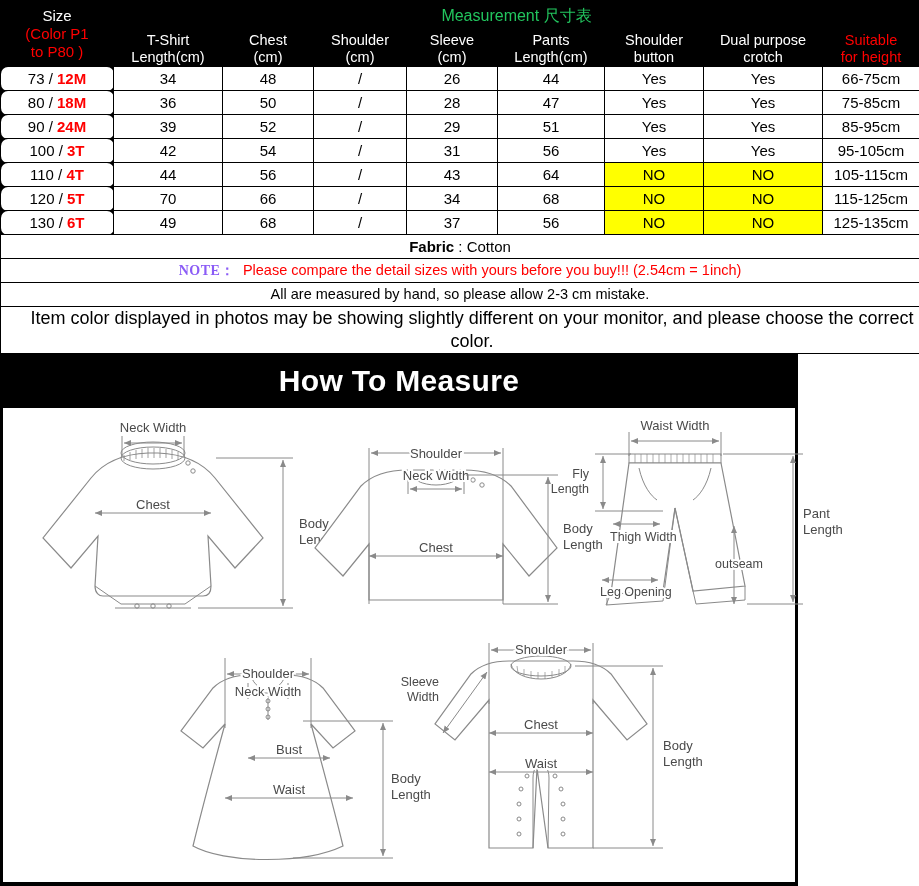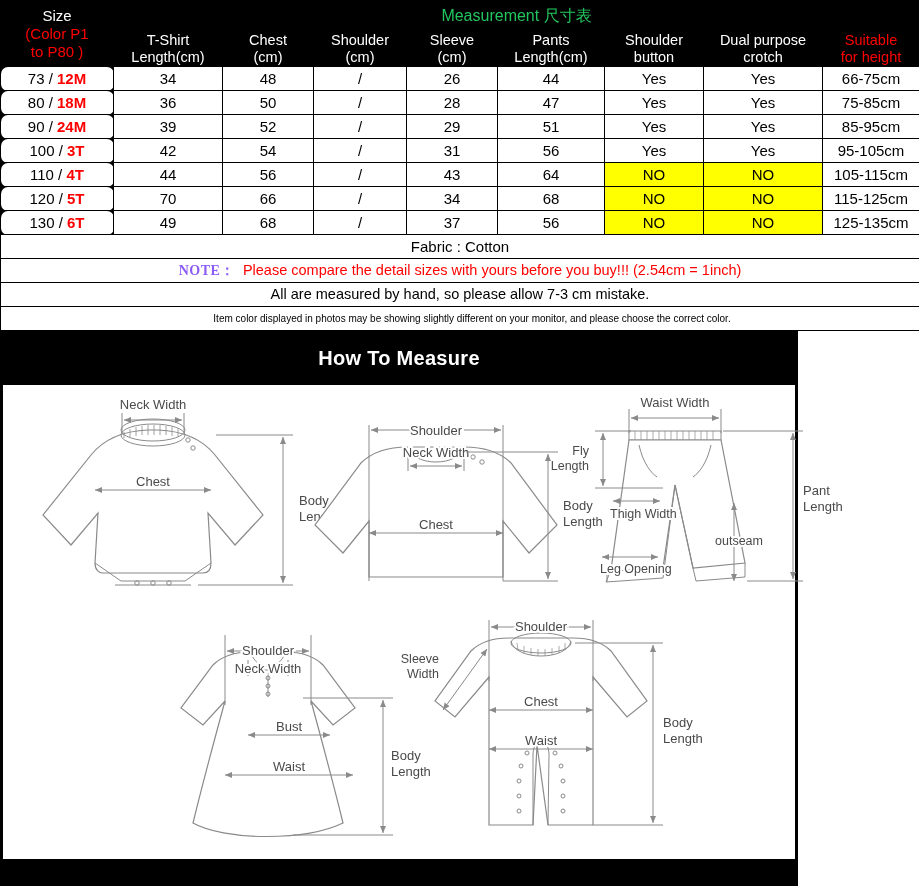--- a/index.html
+++ b/index.html
@@ -56,37 +56,37 @@
   td.cell.size-cell{font-size:15px;border-radius:7px;}
   td.cell.size-cell .num{color:#000;}
   td.cell.size-cell .age{color:#ff0000;font-weight:bold;}
   td.cell.no{background:#ffff00;color:#000;}
 
   
   td.note{
     background:#fff;color:#000;height:23px;line-height:23px;
     font-size:15px;text-align:center;
   }
-  td.note.fabric b{font-weight:normal;margin-top:40px;}
+  td.note.fabric b{font-weight:bold;margin-top:40px;}
   td.note.warn{color:#ff0000;font-size:14.5px;}
   td.note.warn .tag{
     font-family:"Liberation Serif","DejaVu Serif",serif;
     font-weight:bold;color:#8b5cf6;letter-spacing:.5px;
     font-size:14px;
     text-align:center;
   }
   td.note.small{font-size:14.5px;}
-  td.note.wide{font-size:10px;padding-left:24px;}
+  td.note.wide{font-size:18px;padding-left:24px;}
 
   
   .band{
     background:#000;color:#fff;
     height:54px;
     display:flex;align-items:center;justify-content:center;
-    font-size:20px;font-weight:bold;
+    font-size:30px;font-weight:bold;
     letter-spacing:.3px;
   }
 
   
   .diagrams{
     background:#fff;
     border-left:3px solid #000;
     border-right:3px solid #000;
     border-bottom:3px solid #000;
     height:477px;
@@ -244,21 +244,21 @@
       <td class="cell">125-135cm</td>
     </tr>
 
     <tr>
       <td class="note fabric" colspan="9"><b>Fabric</b><span> : Cotton</span></td>
     </tr>
     <tr>
       <td class="note warn" colspan="9"><span class="tag">NOTE：</span>&nbsp;&nbsp;<span>Please compare the detail sizes with yours before you buy!!! (2.54cm = 1inch)</span></td>
     </tr>
     <tr>
-      <td class="note small" colspan="9">All are measured by hand, so please allow 7-3 cm mistake.</td>
+      <td class="note small" colspan="9">All are measured by hand, so please allow 2-3 cm mistake.</td>
     </tr>
     <tr>
       <td class="note wide" colspan="9">Item color displayed in photos may be showing slightly different on your monitor, and please choose the correct color.</td>
     </tr>
   </tbody>
     </table>
 
   <div class="band">
     <span>How To Measure</span>
   </div>

